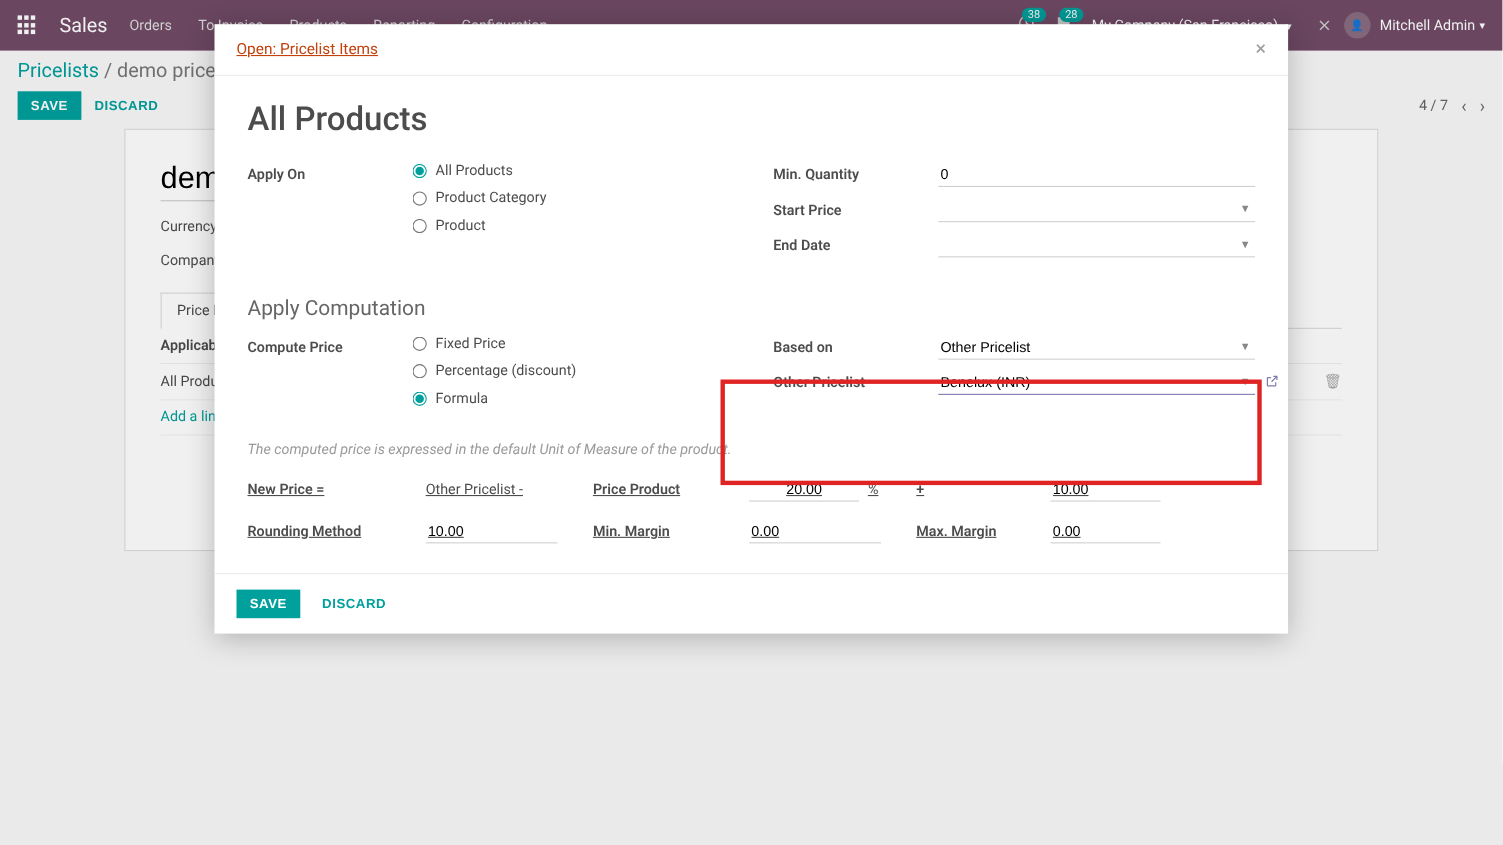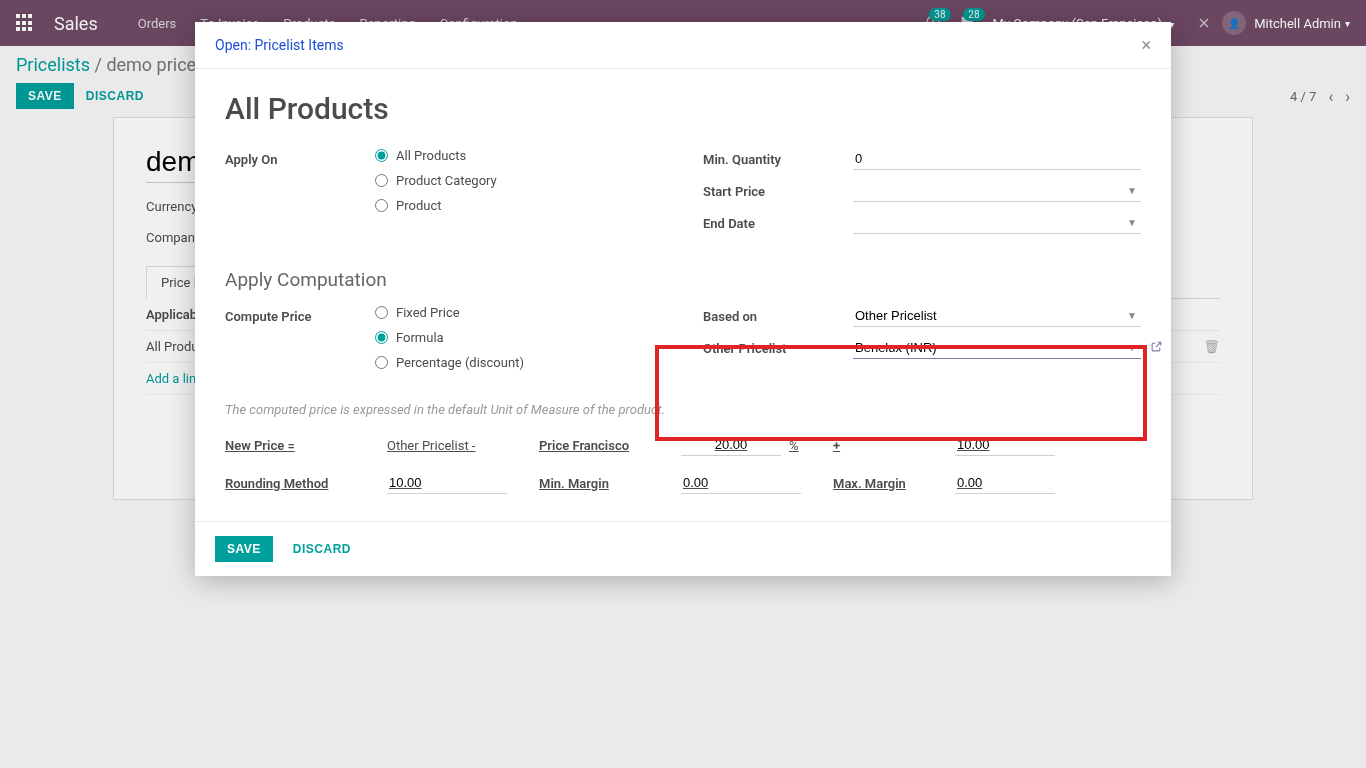--- a/index.html
+++ b/index.html
@@ -2,21 +2,21 @@
 <html><head>
 <meta charset="utf-8">
 <style>
 * { box-sizing: border-box; margin: 0; padding: 0; }
 body { font-family: -apple-system, BlinkMacSystemFont, "Segoe UI", Roboto, Helvetica, Arial, sans-serif; font-size: 13px; color: #4c4c4c; background: #f9f9f9; width: 1366px; height: 768px; overflow: hidden; position: relative; }
 
 
 .navbar { background: #714B67; height: 46px; display: flex; align-items: center; padding: 0 16px; color: #fff; }
 .navbar .apps-icon { width: 18px; height: 18px; display: inline-flex; flex-wrap: wrap; gap: 2px; margin-right: 20px; cursor: pointer; }
 .navbar .apps-icon span { width: 4px; height: 4px; background: #fff; }
-.navbar .brand { font-size: 18px; font-weight: 400; margin-right: 40px; }
+.navbar .brand { font-size: 18px; font-weight: 400; margin-right: 20px; }
 .navbar .menu-item { margin-right: 24px; color: #ddd; font-size: 13px; cursor: pointer; }
 .navbar .spacer { flex: 1; }
 .navbar .badge-wrap { position: relative; margin-right: 18px; cursor: pointer; }
 .navbar .badge-icon { width: 16px; height: 16px; display: inline-block; }
 .navbar .badge-num { position: absolute; top: -6px; right: -10px; background: #00a09d; color: #fff; border-radius: 8px; font-size: 10px; padding: 1px 5px; }
 .navbar .company { margin-right: 12px; font-size: 13px; cursor: pointer; }
 .navbar .user { display: flex; align-items: center; cursor: pointer; }
 .navbar .avatar { width: 24px; height: 24px; border-radius: 50%; background: #8a6d82; margin-right: 8px; display:flex; align-items:center; justify-content:center; font-size:10px;}
 .navbar .caret { margin-left: 4px; font-size: 10px; }
 .x-icon { width: 16px; height: 16px; cursor: pointer; margin: 0 10px; }
@@ -43,21 +43,21 @@
 .form-sheet .col-a { flex: 1; }
 .trash-icon { color: #aaa; cursor: pointer; }
 .add-line { color: #00a09d; cursor: pointer; }
 
 
 .overlay { position: absolute; inset: 0; background: rgba(0,0,0,0.06); }
 
 
 .modal { position: absolute; top: 22px; left: 195px; width: 976px; background: #fff; box-shadow: 0 5px 25px rgba(0,0,0,0.25); display: flex; flex-direction: column; }
 .modal-header { padding: 14px 20px; border-bottom: 1px solid #e9ecef; display: flex; align-items: center; }
-.modal-header .title { font-size: 14px; color: #1d4ed8; }
+.modal-header .title { font-size: 14px; color: #c2410c; text-decoration: underline; }
 .modal-header .close { margin-left: auto; color: #999; font-size: 18px; cursor: pointer; line-height: 1; }
 .modal-body { padding: 10px 30px 24px; overflow-y: auto; }
 .modal-body h1 { font-size: 30px; color: #4c4c4c; font-weight: 500; margin: 12px 0 22px; }
 .modal-body h2.section { font-size: 19px; color: #666; font-weight: 400; margin: 24px 0 14px; }
 
 .form-grid { display: flex; gap: 40px; }
 .form-col { flex: 1; }
 .form-row { display: flex; align-items: flex-start; margin-bottom: 4px; min-height: 28px; }
 .form-row .label { width: 150px; font-size: 13px; font-weight: 600; color: #4c4c4c; padding-top: 4px; }
 .form-row .value { flex: 1; }
@@ -222,26 +222,26 @@
     <div class="form-grid">
       <div class="form-col">
         <div class="form-row">
           <div class="label">Compute Price</div>
           <div class="value radio-list">
             <label>
                 <input type="radio" name="compute" style="">
                 <span>Fixed Price</span>
               </label>
             <label>
+                <input type="radio" name="compute" style="">
+                <span>Percentage (discount)</span>
+              </label>
+            <label>
                 <input type="radio" name="compute" checked="" style="">
                 <span>Formula</span>
-              </label>
-            <label>
-                <input type="radio" name="compute" style="">
-                <span>Percentage (discount)</span>
               </label>
           </div>
         </div>
       </div>
       <div class="form-col">
         <div class="form-row">
           <div class="label">Based on</div>
           <div class="value select-wrap">
             <input class="inline-input" value="Other Pricelist" style="">
             <span class="caret-down">▼</span>
@@ -276,21 +276,21 @@
       <div class="pf-col">
         <div class="pf-row">
             <span class="pf-static">Other Pricelist -</span>
           </div>
         <div class="pf-row">
             <input class="inline-input rounding" value="10.00" style="">
           </div>
       </div>
       <div class="pf-col">
         <div class="pf-row">
-            <span class="pf-label w2">Price Francisco</span>
+            <span class="pf-label w2">Price Product</span>
           </div>
         <div class="pf-row">
             <span class="pf-label w2">Min. Margin</span>
           </div>
       </div>
       <div class="pf-col">
         <div class="pf-row">
           <input class="inline-input narrow" style="text-align: center;" value="20.00">
           <span class="pf-static">%</span>
         </div>

